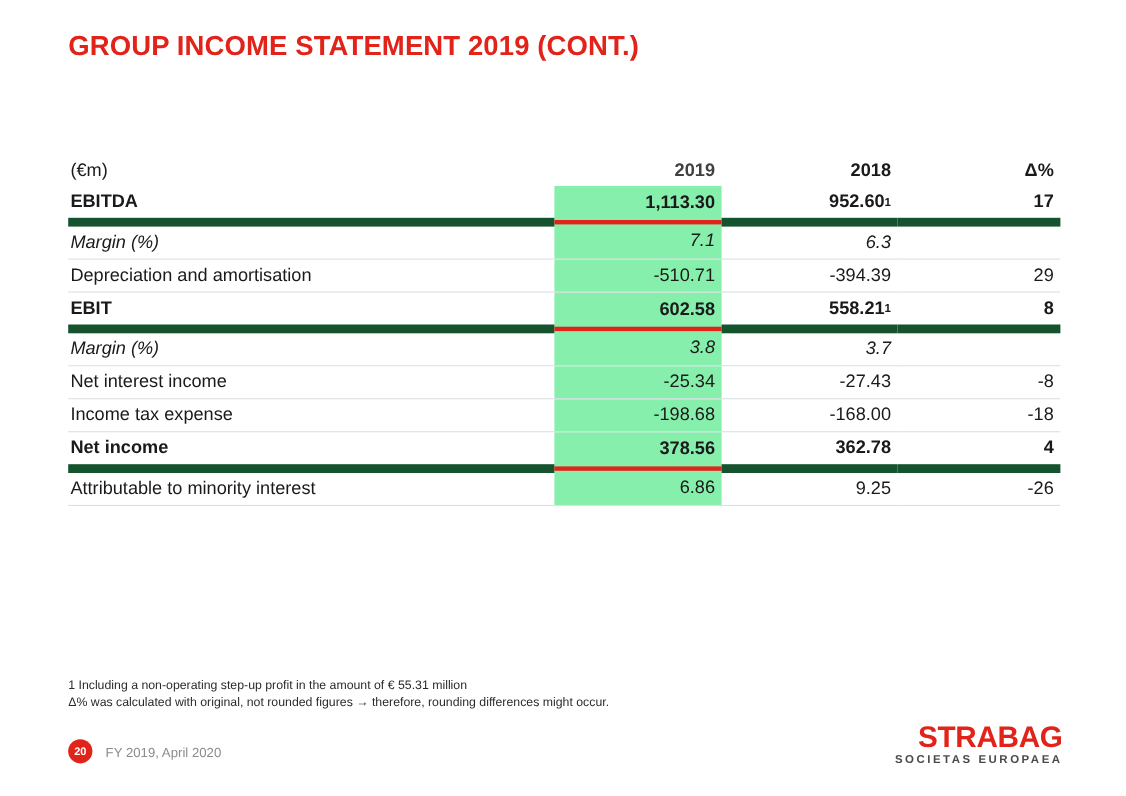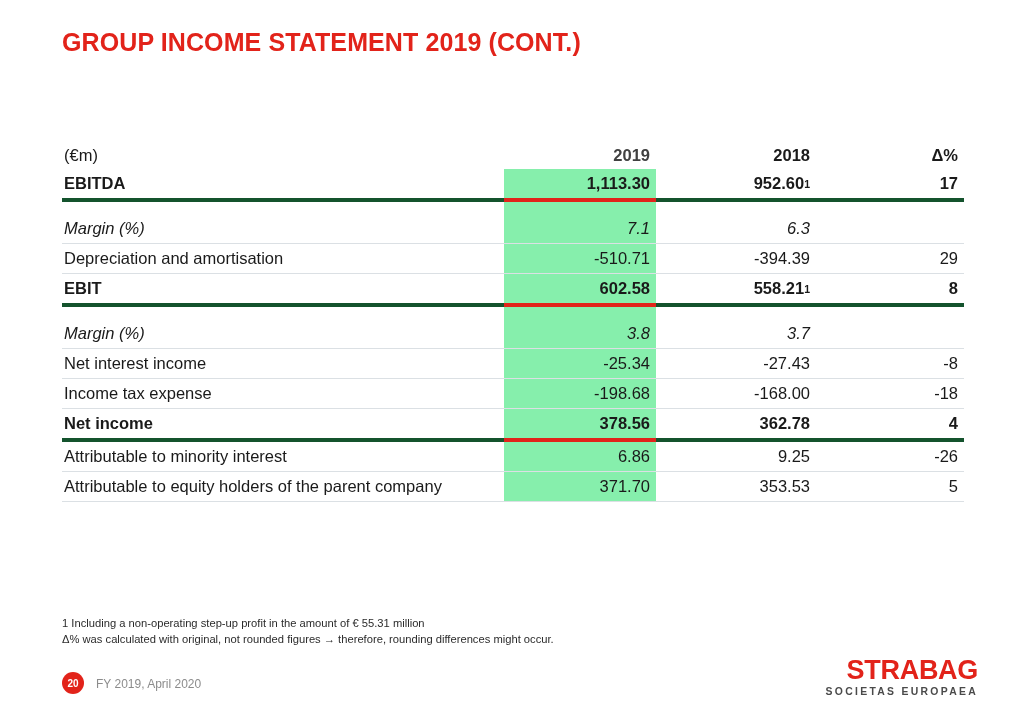--- a/index.html
+++ b/index.html
@@ -66,32 +66,32 @@
   .cell.lbl { justify-content: flex-start; padding-left: 2px; }
 
   
   .hdr .cell { height: 28px; font-weight: bold; font-size: 16.5px; }
   .hdr .y2019 { color: #404040; }
   .hdr .y2018, .hdr .dpct { color: #1a1a1a; }
   .hdr .unit { font-weight: normal; font-size: 16.5px; }
 
   
   tr.sep-thin  > td { border-bottom: 1.5px solid #dbe0e4; }
-  tr.sep-thick > td { border-bottom: 4px solid #14532d; }
+  tr.sep-thick > td { border-bottom: 8px solid #14532d; }
   tr.sep-last  > td { border-bottom: 5px solid #b3bcc4; }
 
   
   td.band { background: #86efac; }
   th.band { background: transparent; }
 
   
   tr.redline > td.band { border-bottom: 4px solid #e2231a; }
 
   .bold   { font-weight: bold; }
-  .ital   { font-style: italic; margin-top: 12px; }
+  .ital   { font-style: italic; }
 
   sup.fn {
     font-size: 10.5px;
     vertical-align: super;
     line-height: 0;
     font-weight: bold;
   }
 
   
   .footnotes {
@@ -123,21 +123,21 @@
   .footer-text {
     position: absolute;
     left: 96px;
     top: 677px;
     font-size: 12px;
     color: #8c8c8c;
   }
 
   .logo {
     position: absolute;
-    right: 46px;
+    right: 58px;
     top: 657px;
     text-align: right;
   }
   .logo-main {
     font-size: 27px;
     font-weight: bold;
     color: #e2231a;
     letter-spacing: -0.3px;
     line-height: 1;
   }
@@ -319,36 +319,20 @@
           </td>
           <td>
             <div class="cell num">
               <span>9.25</span>
             </div>
           </td>
           <td>
             <div class="cell num">-26</div>
           </td>
         </tr>
-        <tr class="sep-thin">
-          <td>
-            <div class="cell lbl">Attributable to equity holders of the parent company</div>
-          </td>
-          <td class="band">
-            <div class="cell num">371.70</div>
-          </td>
-          <td>
-            <div class="cell num">
-              <span>353.53</span>
-            </div>
-          </td>
-          <td>
-            <div class="cell num">5</div>
-          </td>
-        </tr>
       </tbody>
   </table>
 </div>
 
 <div class="footnotes">
   <div>1 Including a non-operating step-up profit in the amount of € 55.31 million</div>
   <div>Δ% was calculated with original, not rounded figures → therefore, rounding differences might occur.</div>
 </div>
 
 <div class="pagebadge">20</div>

